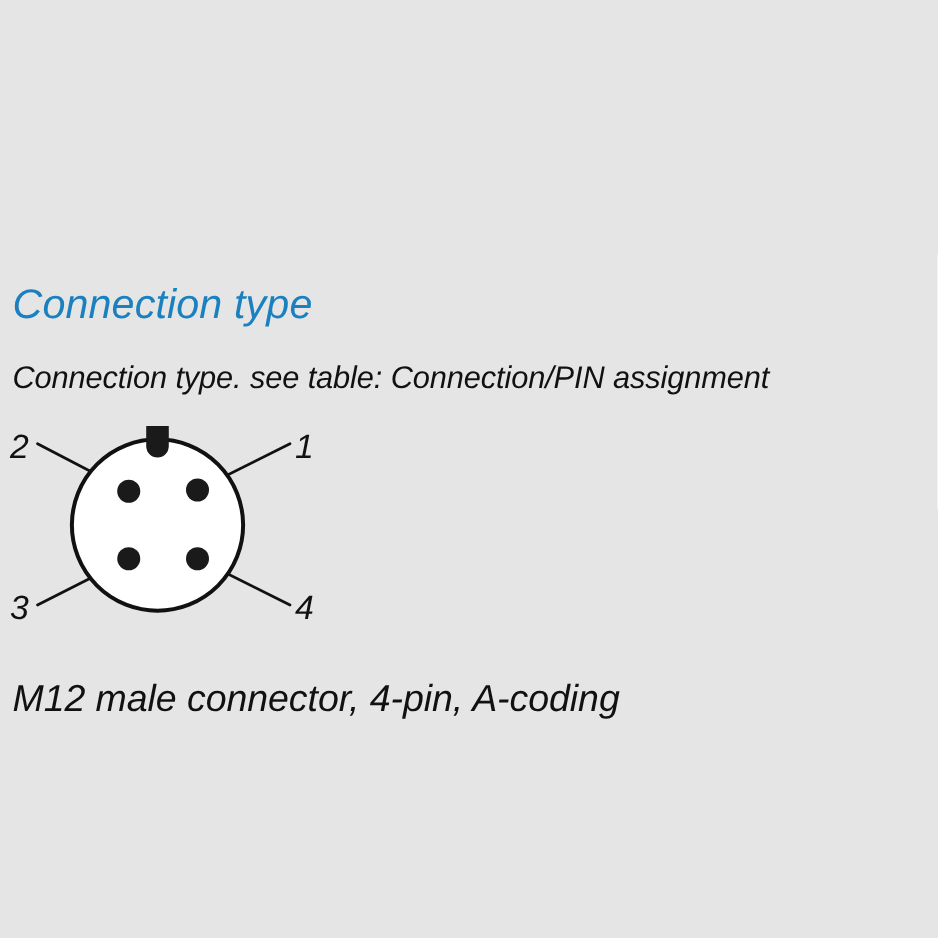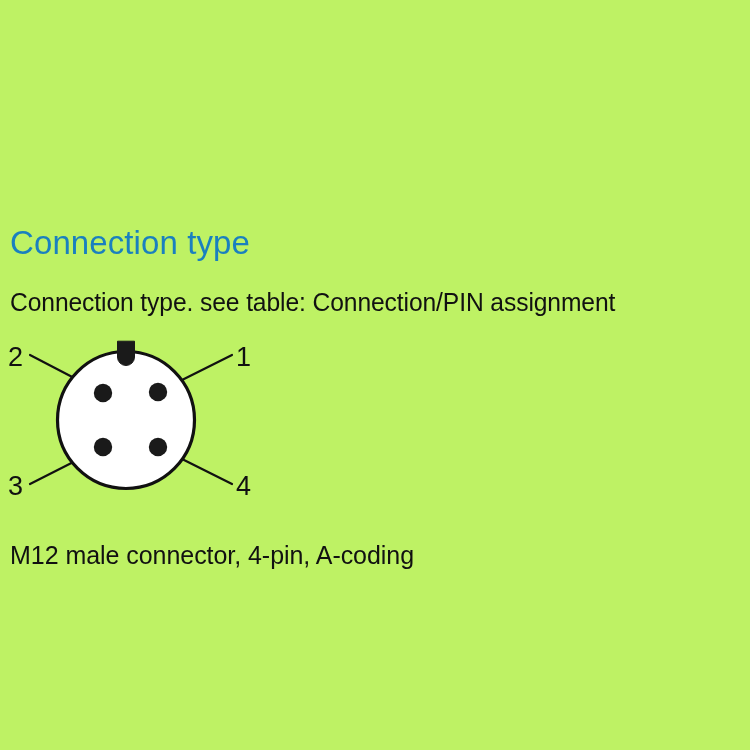--- a/index.html
+++ b/index.html
@@ -13,21 +13,22 @@
     height: 750px;
     position: relative;
     overflow: hidden;
     font-family: "Liberation Sans", sans-serif;
     -webkit-font-smoothing: antialiased;
   }
 
   .page {
     position: absolute;
     inset: 0;
-    background: #bef264;
+    background: #e5e5e5;
+    font-style: italic;
   }
 
   
   .section-heading {
     position: absolute;
     left: 10px;
     top: 196px;
     font-family: "Liberation Sans", sans-serif;
     font-size: 33px;
     font-weight: 400;
@@ -64,21 +65,21 @@
   .connector-figure svg {
     display: block;
   }
 
   
   .figure-caption {
     position: absolute;
     left: 10px;
     top: 514px;
     font-family: "Liberation Sans", sans-serif;
-    font-size: 25px;
+    font-size: 30px;
     font-weight: 400;
     line-height: 32px;
     letter-spacing: -0.05px;
     color: #111111;
     white-space: nowrap;
   }
 
   .pin-label {
     font-family: "Liberation Sans", sans-serif;
     font-size: 27px;

